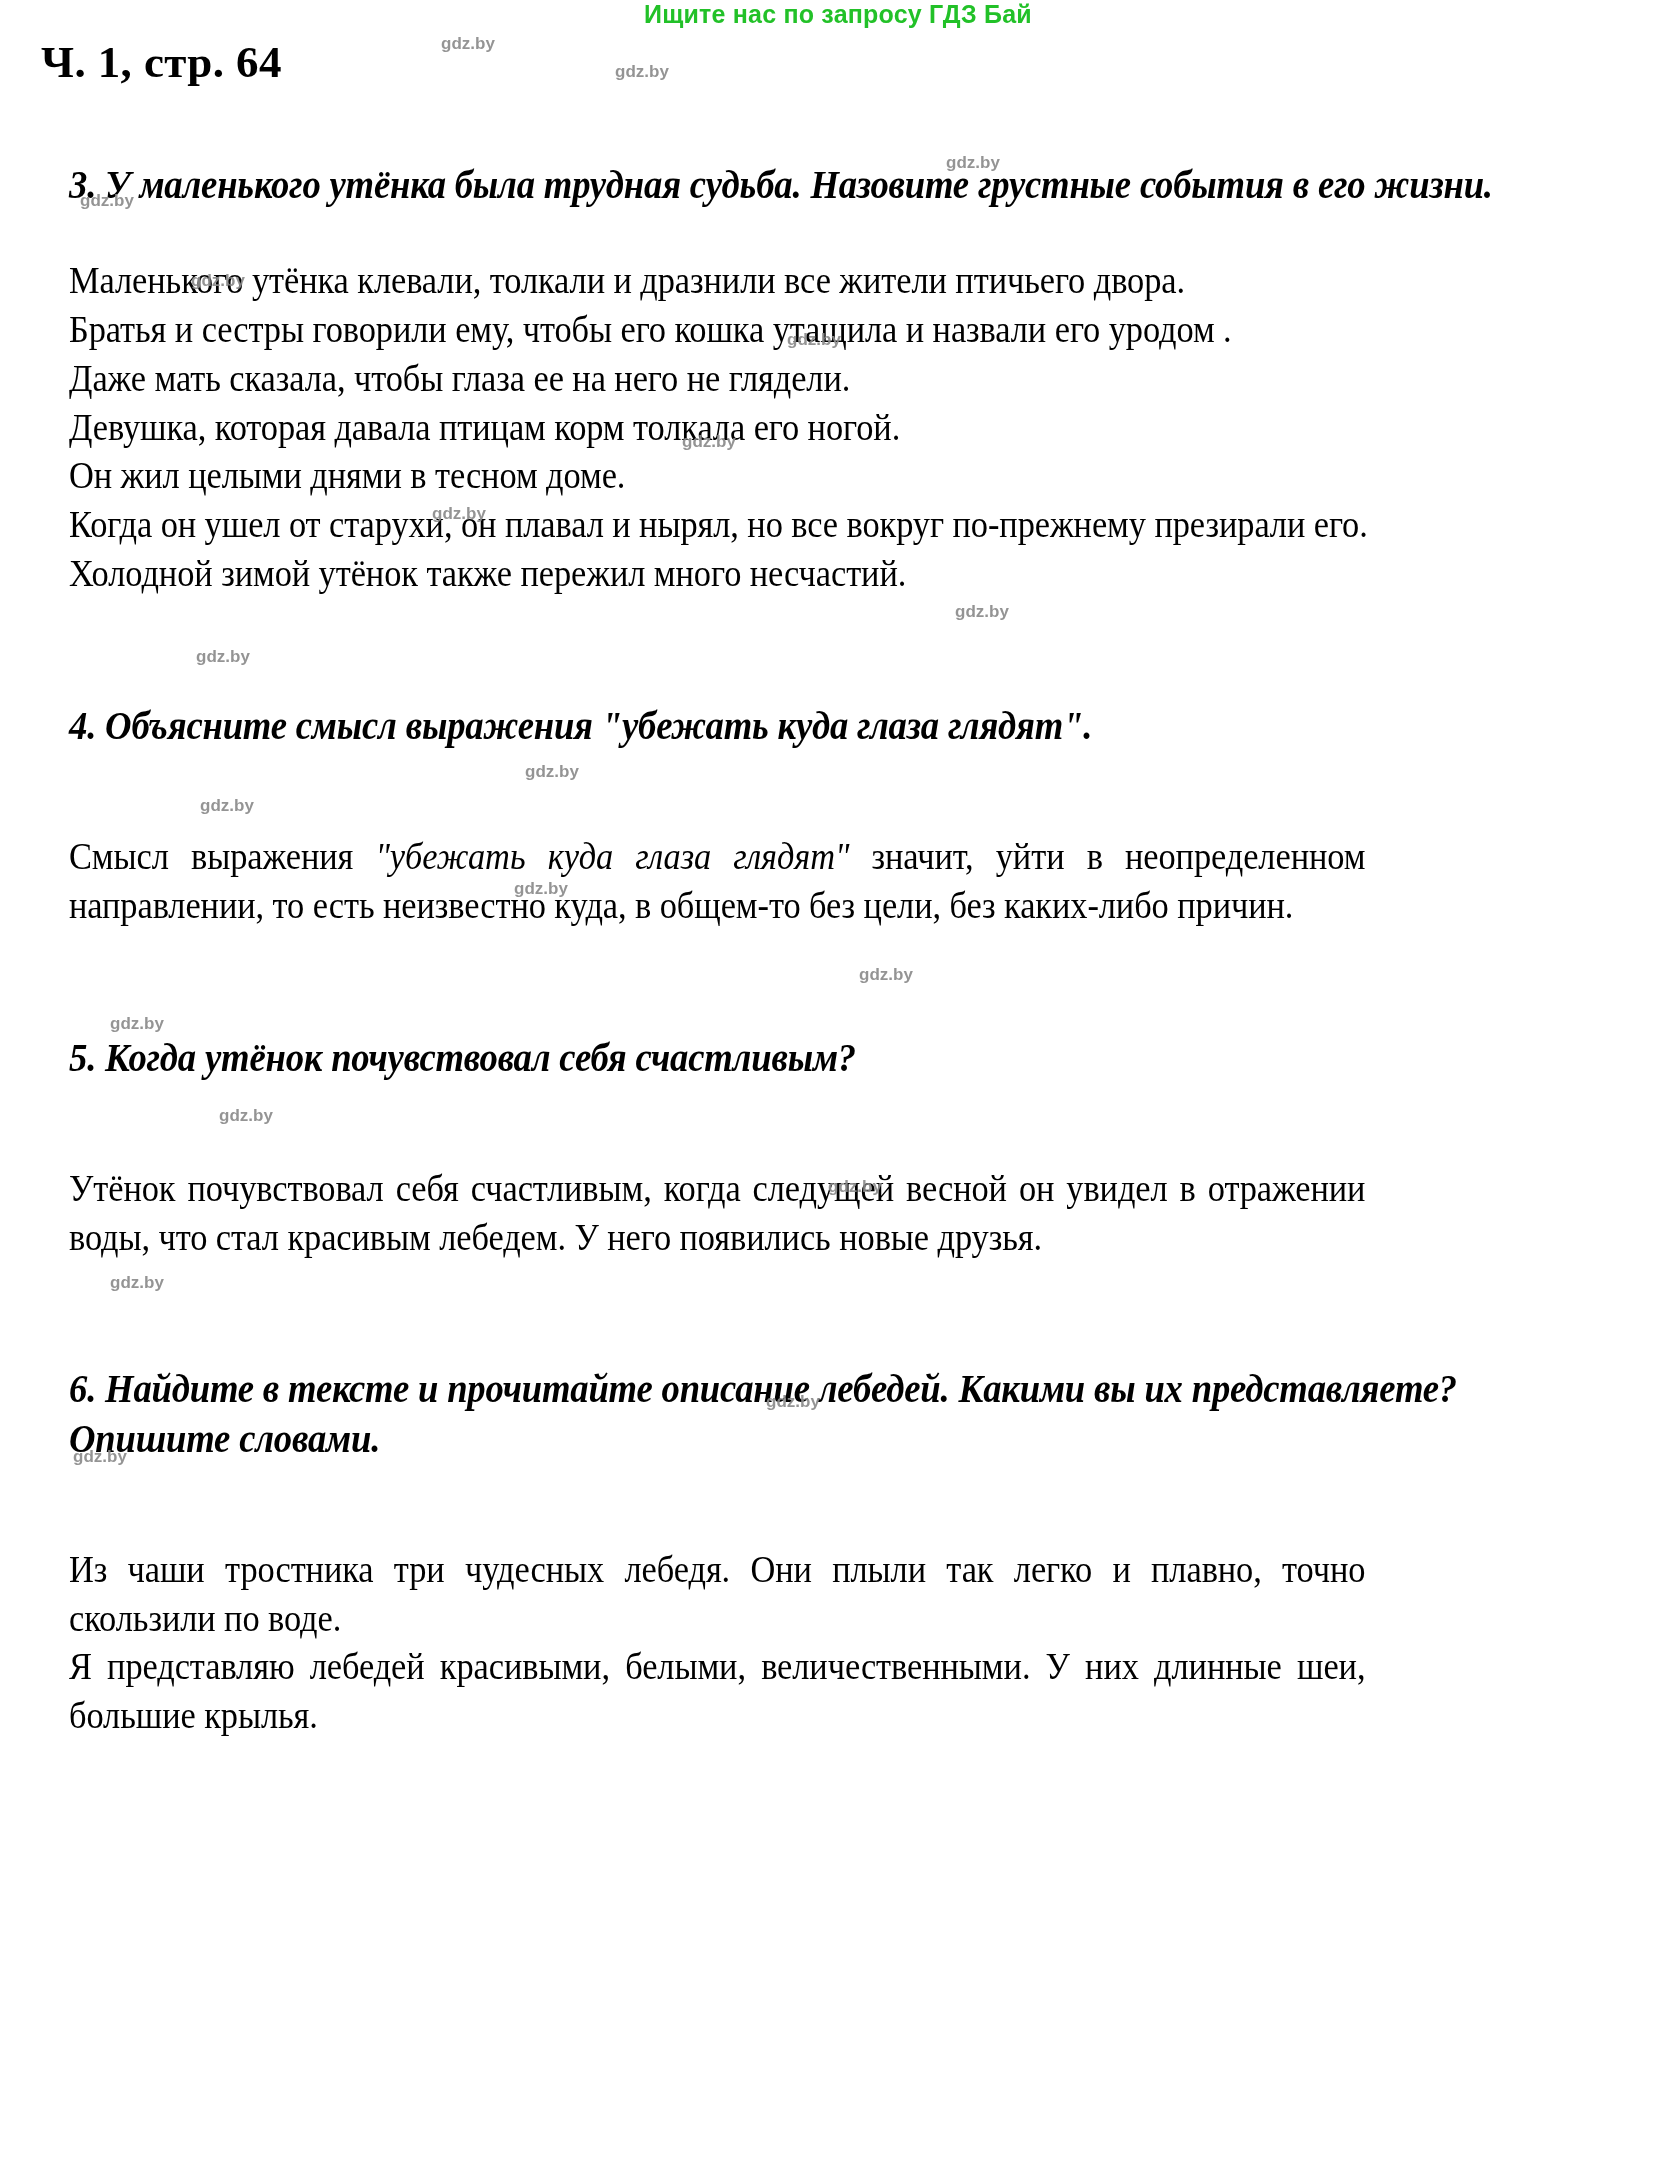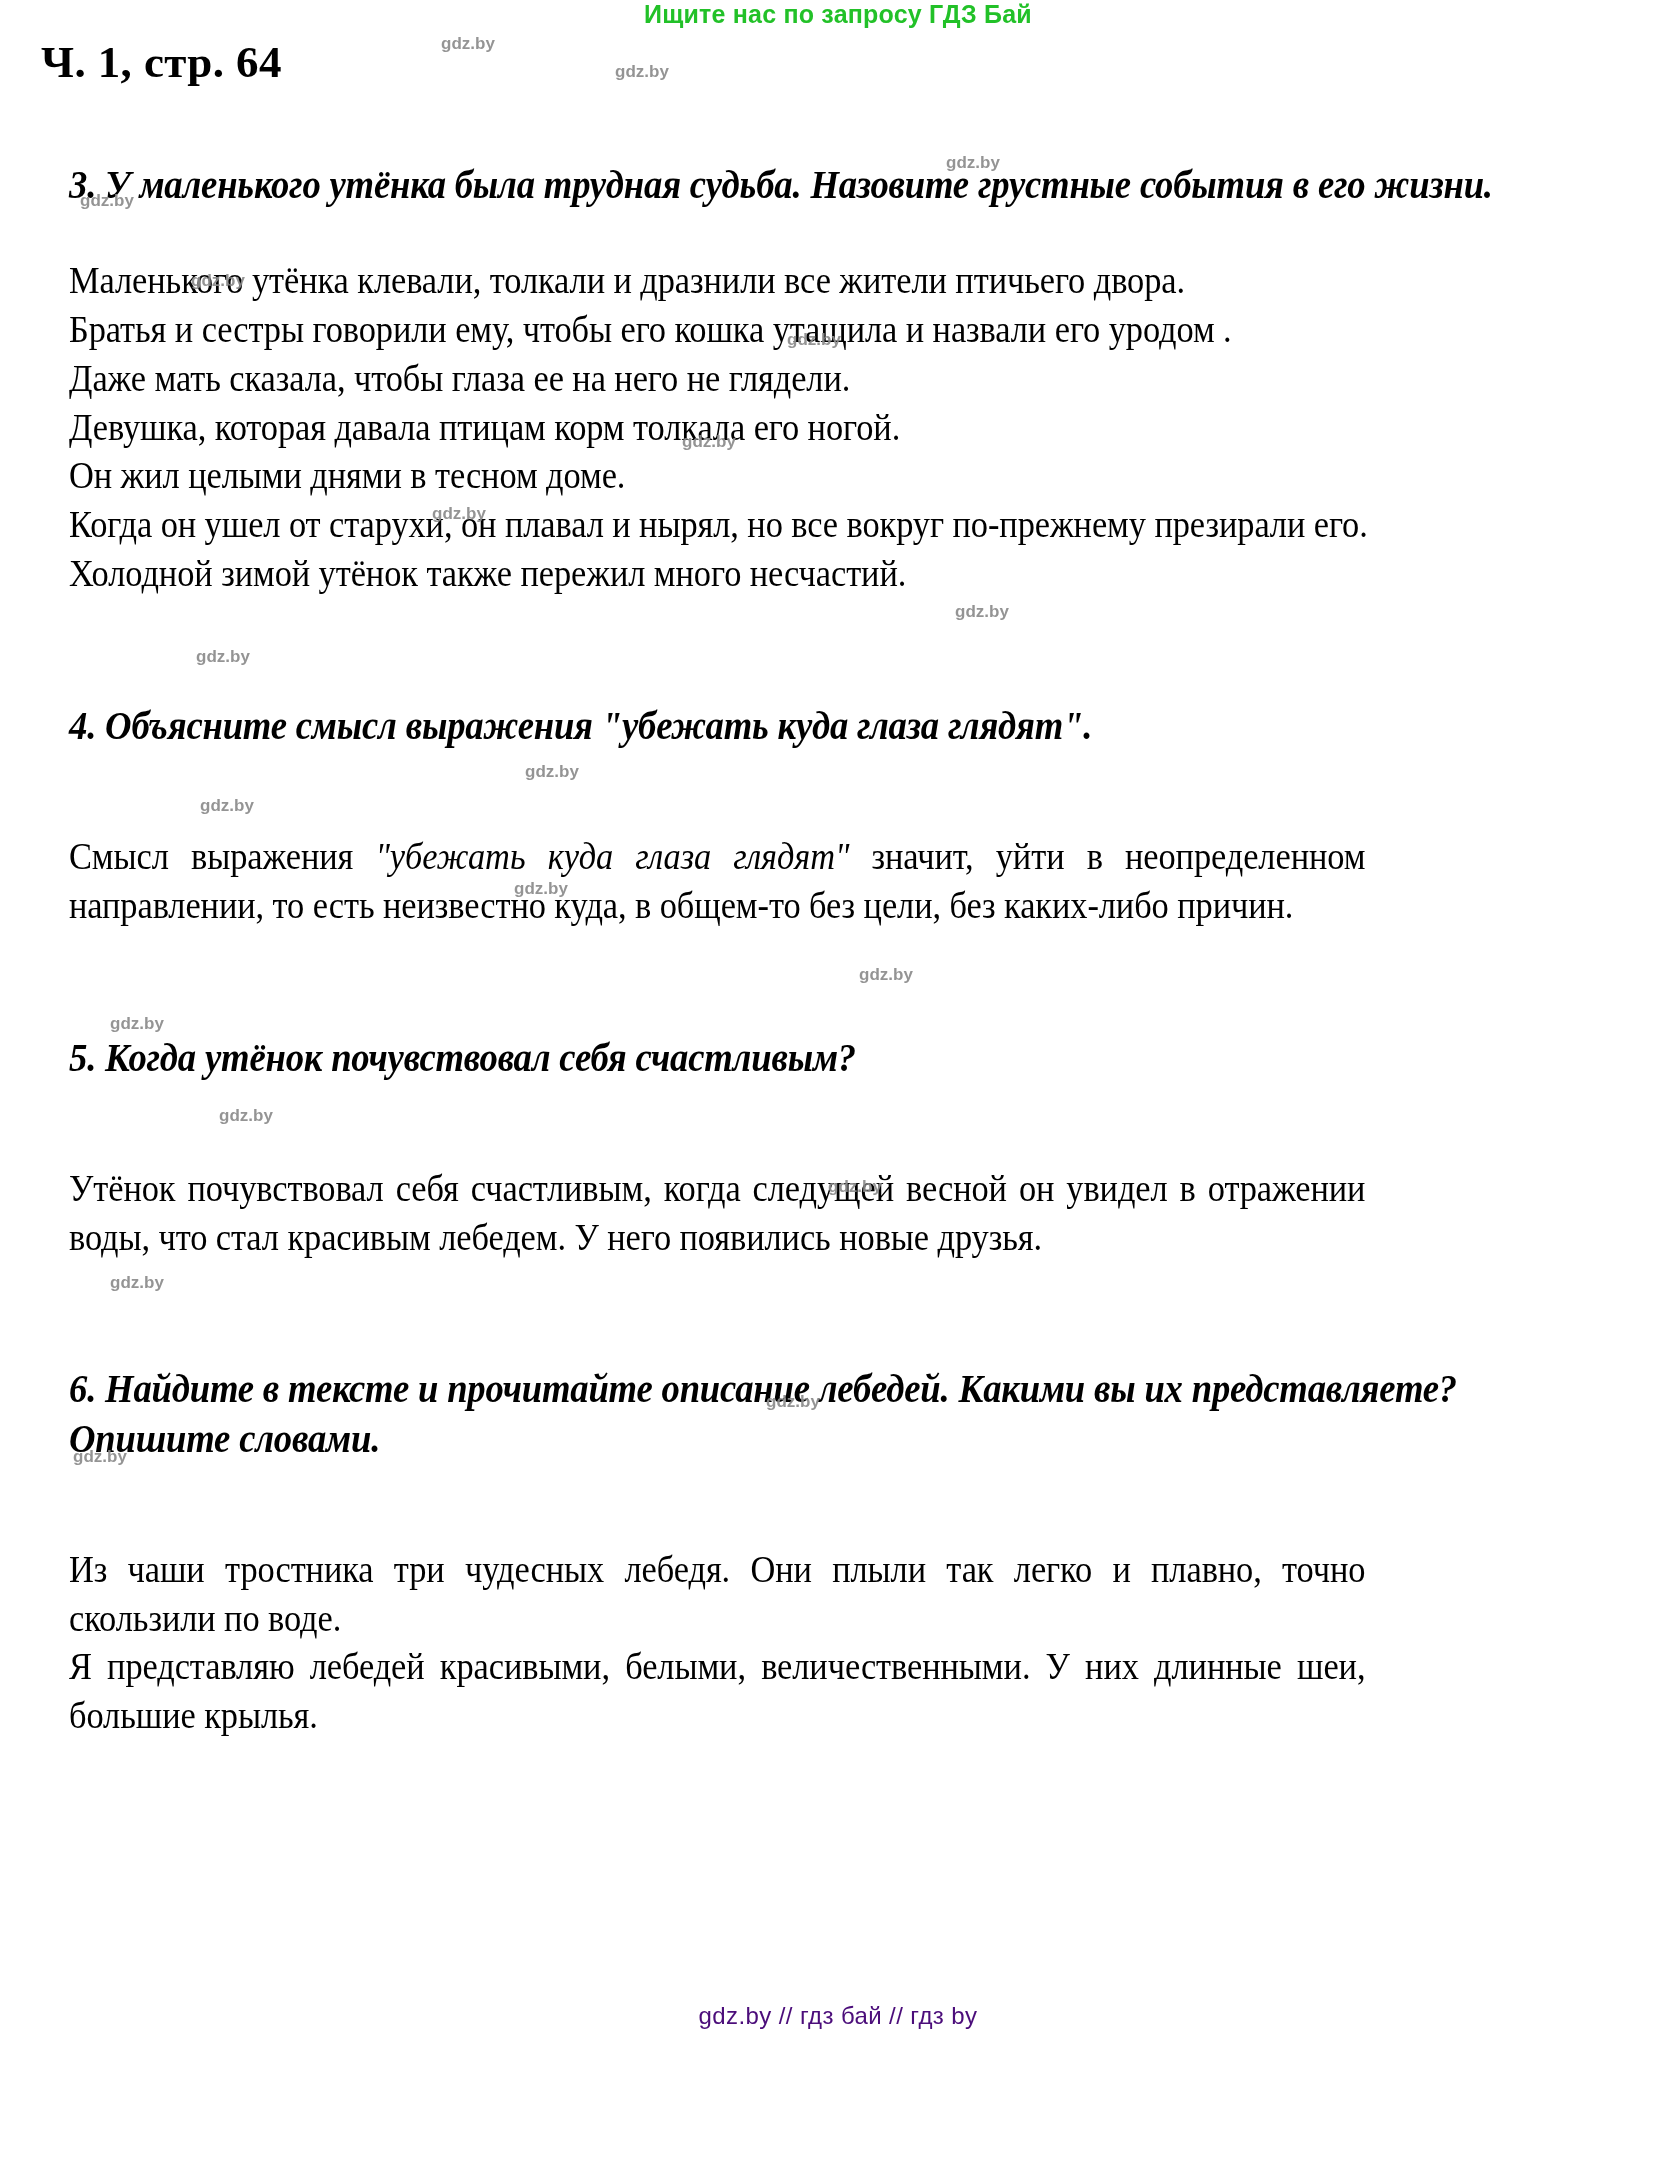--- a/index.html
+++ b/index.html
@@ -182,16 +182,15 @@
       <div class="wm" style="left: 859px; top: 965px;">gdz.by</div>
       <div class="wm" style="left: 110px; top: 1014px;">gdz.by</div>
       <div class="wm" style="left: 219px; top: 1106px;">gdz.by</div>
       <div class="wm" style="left: 828px; top: 1177px;">gdz.by</div>
       <div class="wm" style="left: 110px; top: 1273px;">gdz.by</div>
       <div class="wm" style="left: 766px; top: 1392px;">gdz.by</div>
       <div class="wm" style="left: 73px; top: 1447px;">gdz.by</div>
       <div class="wm" style="left: 6px; top: 2076px;">gdz.by</div>
     </div>
 
-  <div class="footer" style="color: rgb(75, 13, 122);">gdz.by  //  гдз бай  //  гдз by</div>
 
 </div>
 
 
 </body></html>

